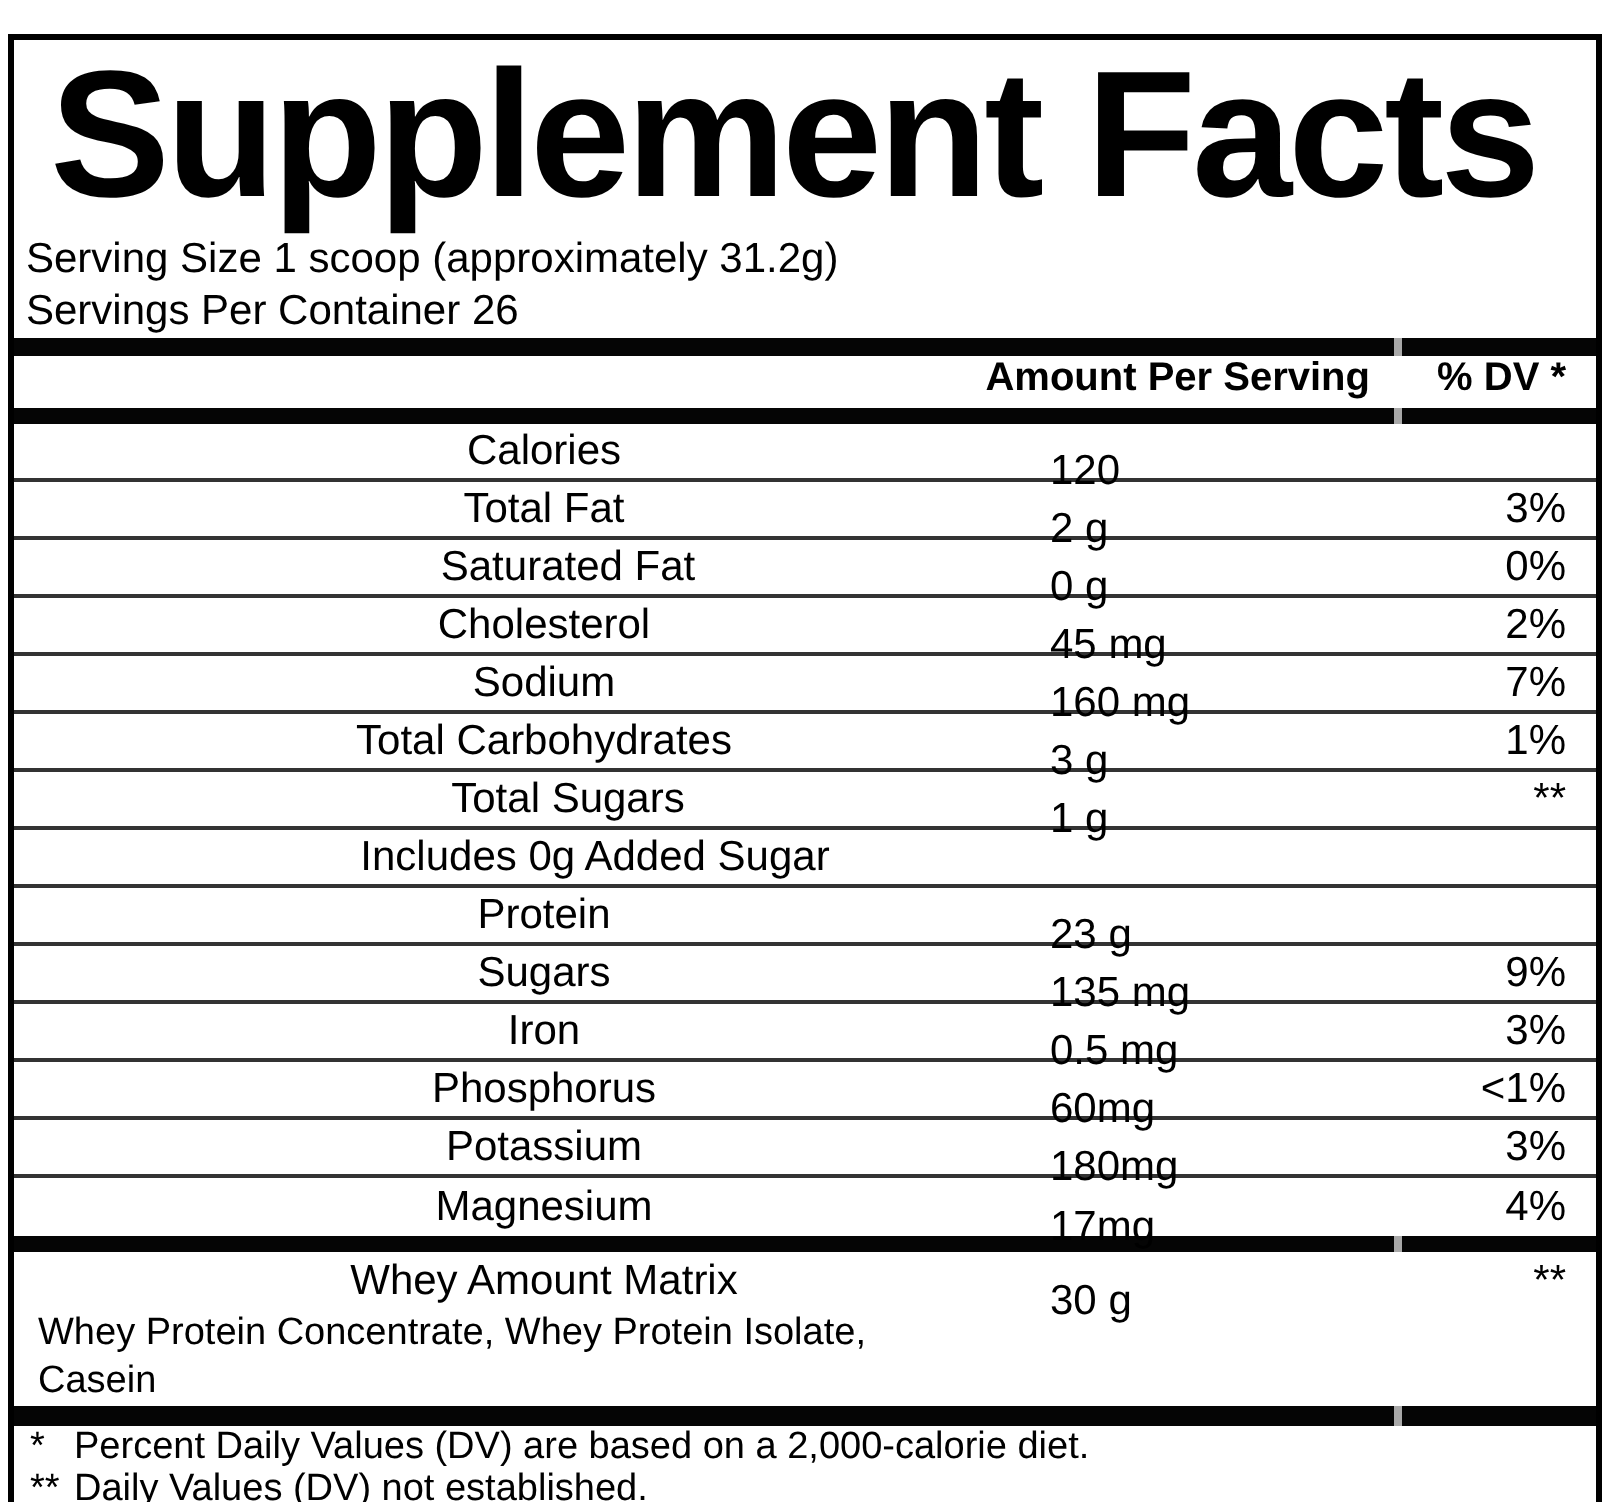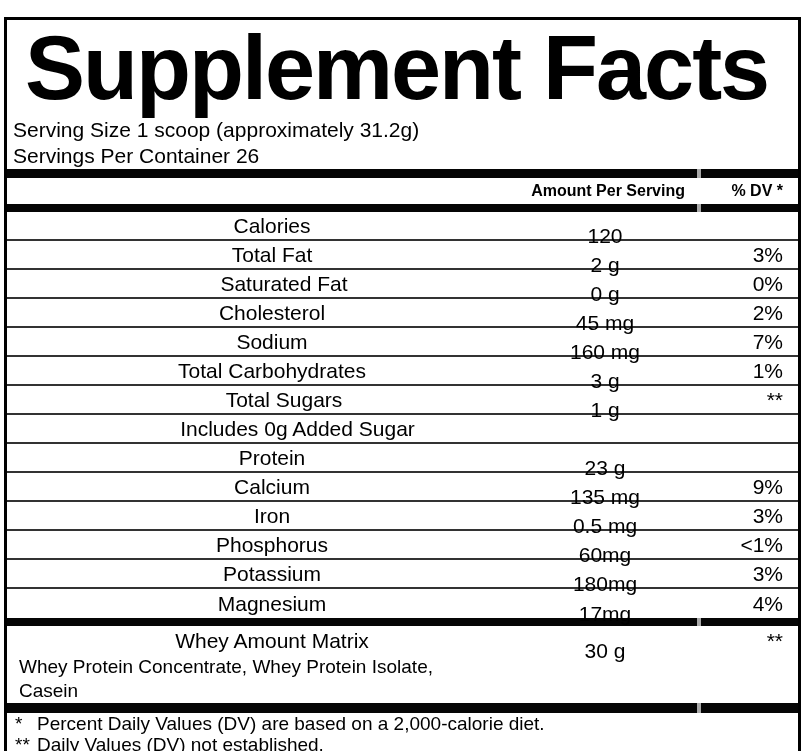--- a/index.html
+++ b/index.html
@@ -42,23 +42,22 @@
     width: 100%;
     background: linear-gradient(90deg, #050505 0px, #050505 690px, #a8a8a8 690px, #a8a8a8 694px, #050505 694px, #050505 100%);
   }
   .bar-1 { height: 9px; }
   .bar-2 { height: 8px; }
   .bar-3 { height: 8px; }
   .bar-4 { height: 10px; }
   .header-row {
     height: 26px;
     display: flex;
-    align-items: center;
     font-weight: bold;
-    font-size: 16px;
+    font-size: 20px;
     margin-left: 41px;
   }
   .h-amount { flex: 1; text-align: right; white-space: nowrap; }
   .h-dv {
     width: 113px;
     box-sizing: border-box;
     padding-right: 15px;
     text-align: right;
     white-space: nowrap;
   }
@@ -67,21 +66,21 @@
     box-sizing: border-box;
     display: flex;
     align-items: center;
     border-bottom: 2px solid #333;
     font-size: 21px;
   }
   #rows .row:last-child { border-bottom: none; }
   .row .name  { flex: 1; padding-left: 12px; white-space: nowrap; text-align: center; }
   .row .name.indent-1 { padding-left: 36px; }
   .row .name.indent-2 { padding-left: 63px; }
-  .row .amount { width: 160px; text-align: center; white-space: nowrap; margin-top: 21px; }
+  .row .amount { width: 160px; text-align: left; white-space: nowrap; margin-top: 21px; }
   .row .dv {
     width: 113px;
     box-sizing: border-box;
     padding-right: 15px;
     text-align: right;
     white-space: nowrap;
   }
   .blend-row { border-bottom: none; }
   .ing-line {
     height: 24px;
@@ -169,21 +168,21 @@
     <span class="dv"></span>
   </div>
 
   <div class="row">
     <span class="name indent-0">Protein</span>
     <span class="amount">23 g</span>
     <span class="dv"></span>
   </div>
 
   <div class="row">
-    <span class="name indent-0">Calcium</span>
+    <span class="name indent-0">Sugars</span>
     <span class="amount">135 mg</span>
     <span class="dv">9%</span>
   </div>
 
   <div class="row">
     <span class="name indent-0">Iron</span>
     <span class="amount">0.5 mg</span>
     <span class="dv">3%</span>
   </div>
 

